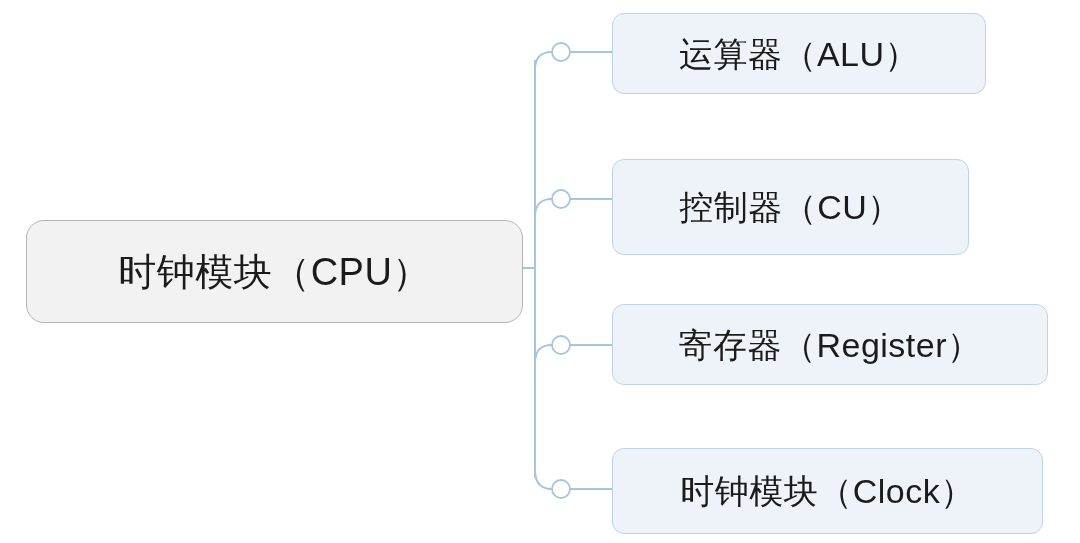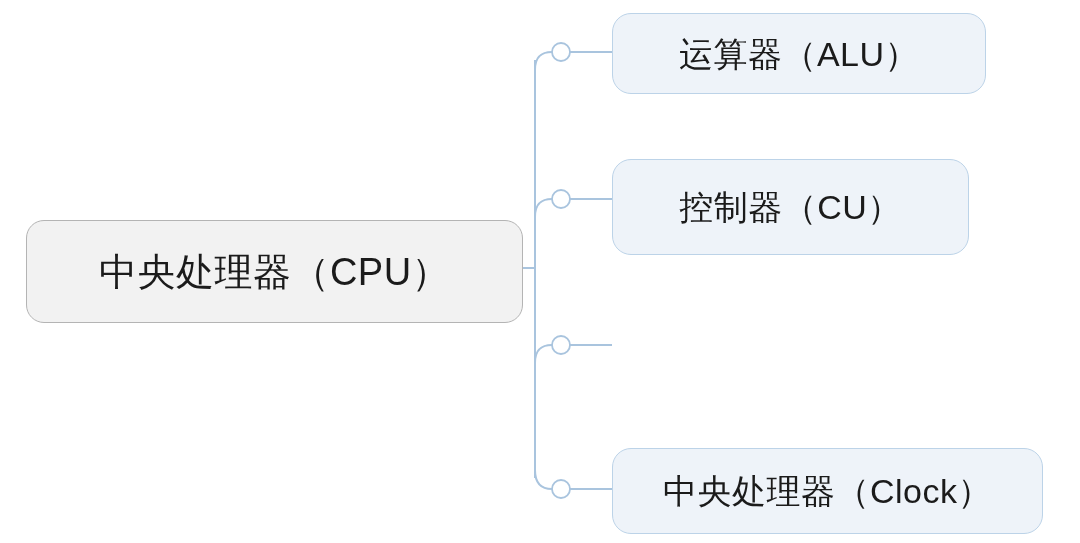--- a/index.html
+++ b/index.html
@@ -26,21 +26,21 @@
     width: 1080px;
     height: 543px;
     pointer-events: none;
   }
   .node {
     position: absolute;
     box-sizing: border-box;
     display: flex;
     align-items: center;
     justify-content: center;
-    border-radius: 19px;
+    border-radius: 12px;
     white-space: nowrap;
   }
   .node-label {
     display: block;
     letter-spacing: 0.5px;
     color: #1b1b1b;
   }
   
   #node-root {
     left: 26px;
@@ -88,29 +88,32 @@
 
     <path d="M 535 470 C 535 484 542 489 552 489 L 612 489" fill="none" stroke="#a9c4de" stroke-width="2"></path>
 
     <circle cx="561" cy="52" r="9" fill="#ffffff" stroke="#a9c4de" stroke-width="1.8"></circle>
     <circle cx="561" cy="199" r="9" fill="#ffffff" stroke="#a9c4de" stroke-width="1.8"></circle>
     <circle cx="561" cy="345" r="9" fill="#ffffff" stroke="#a9c4de" stroke-width="1.8"></circle>
     <circle cx="561" cy="489" r="9" fill="#ffffff" stroke="#a9c4de" stroke-width="1.8"></circle>
   </svg>
 
   <div class="node" id="node-root">
-    <span class="node-label">中央处理器（CPU）</span>
+    <span class="node-label">时钟模块（CPU）</span>
   </div>
 
   <div class="node child" id="node-child-0">
     <span class="node-label">运算器（ALU）</span>
   </div>
 
   <div class="node child" id="node-child-1">
     <span class="node-label">控制器（CU）</span>
   </div>
 
+  <div class="node child" id="node-child-2">
+    <span class="node-label">寄存器（Register）</span>
+  </div>
 
   <div class="node child" id="node-child-3">
-    <span class="node-label">中央处理器（Clock）</span>
+    <span class="node-label">时钟模块（Clock）</span>
   </div>
 
 </div>
 
 </body></html>

